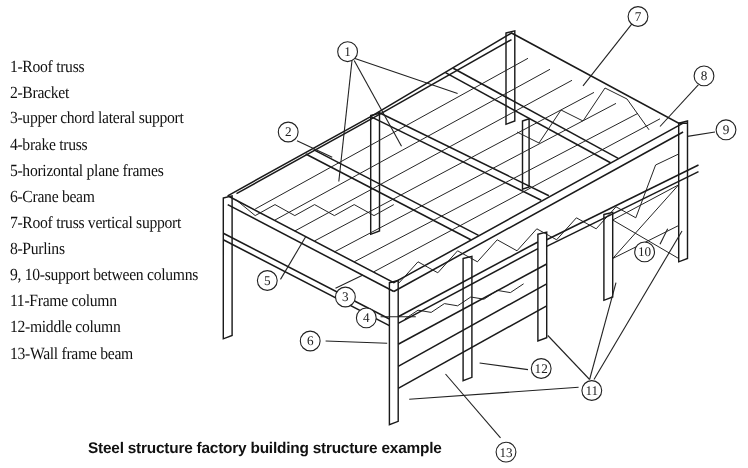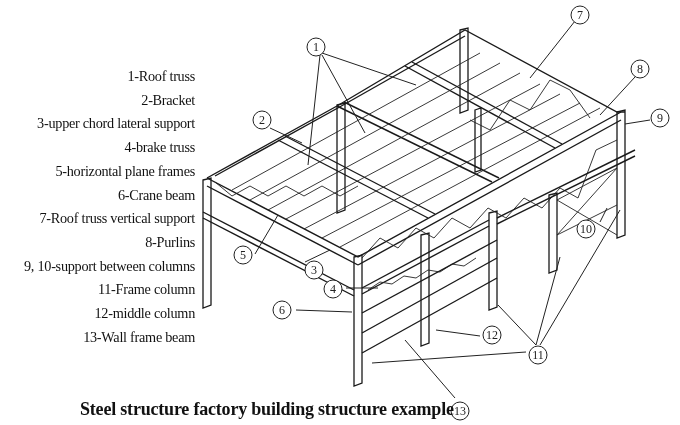--- a/index.html
+++ b/index.html
@@ -1,19 +1,19 @@
 <!DOCTYPE html>
 <html><head>
 <meta charset="utf-8">
 <style>
   html,body{margin:0;padding:0;background:#ffffff;}
   body{width:680px;height:425px;position:relative;overflow:hidden;font-family:"Liberation Serif",serif;}
-  #legend{position:absolute;left:8px;top:48px;margin:16px;padding:0;list-style:none;text-align:right;}
+  #legend{position:absolute;left:8px;top:48px;margin:1px;padding:0;list-style:none;}
   #legend li{font-family:"Liberation Serif",serif;font-size:15.5px;line-height:23.7px;color:#111;letter-spacing:-0.3px;transform:scaleX(0.92);transform-origin:left center;white-space:nowrap;}
-  #caption{position:absolute;left:80px;top:399px;font-family:Liberation Serif, serif;font-weight:bold;font-size:18px;color:#111;letter-spacing:-0.2px;}
+  #caption{position:absolute;left:80px;top:399px;font-family:Liberation Sans, sans-serif;font-weight:bold;font-size:14px;color:#111;letter-spacing:-0.2px;}
   #diagram{position:absolute;left:0;top:0;}
   .ln{stroke:#1a1a1a;stroke-width:1.4;fill:none;}
   .thin{stroke:#222;stroke-width:0.9;fill:none;}
   .col{fill:#fff;stroke:#1a1a1a;stroke-width:1.3;}
   .cal circle{fill:#fff;stroke:#222;stroke-width:1;}
   .cal text{font-family:"Liberation Serif",serif;font-size:12px;fill:#222;text-anchor:middle;dominant-baseline:central;}
   .lead{stroke:#222;stroke-width:1;fill:none;}
 </style>
 </head>
 <body>

